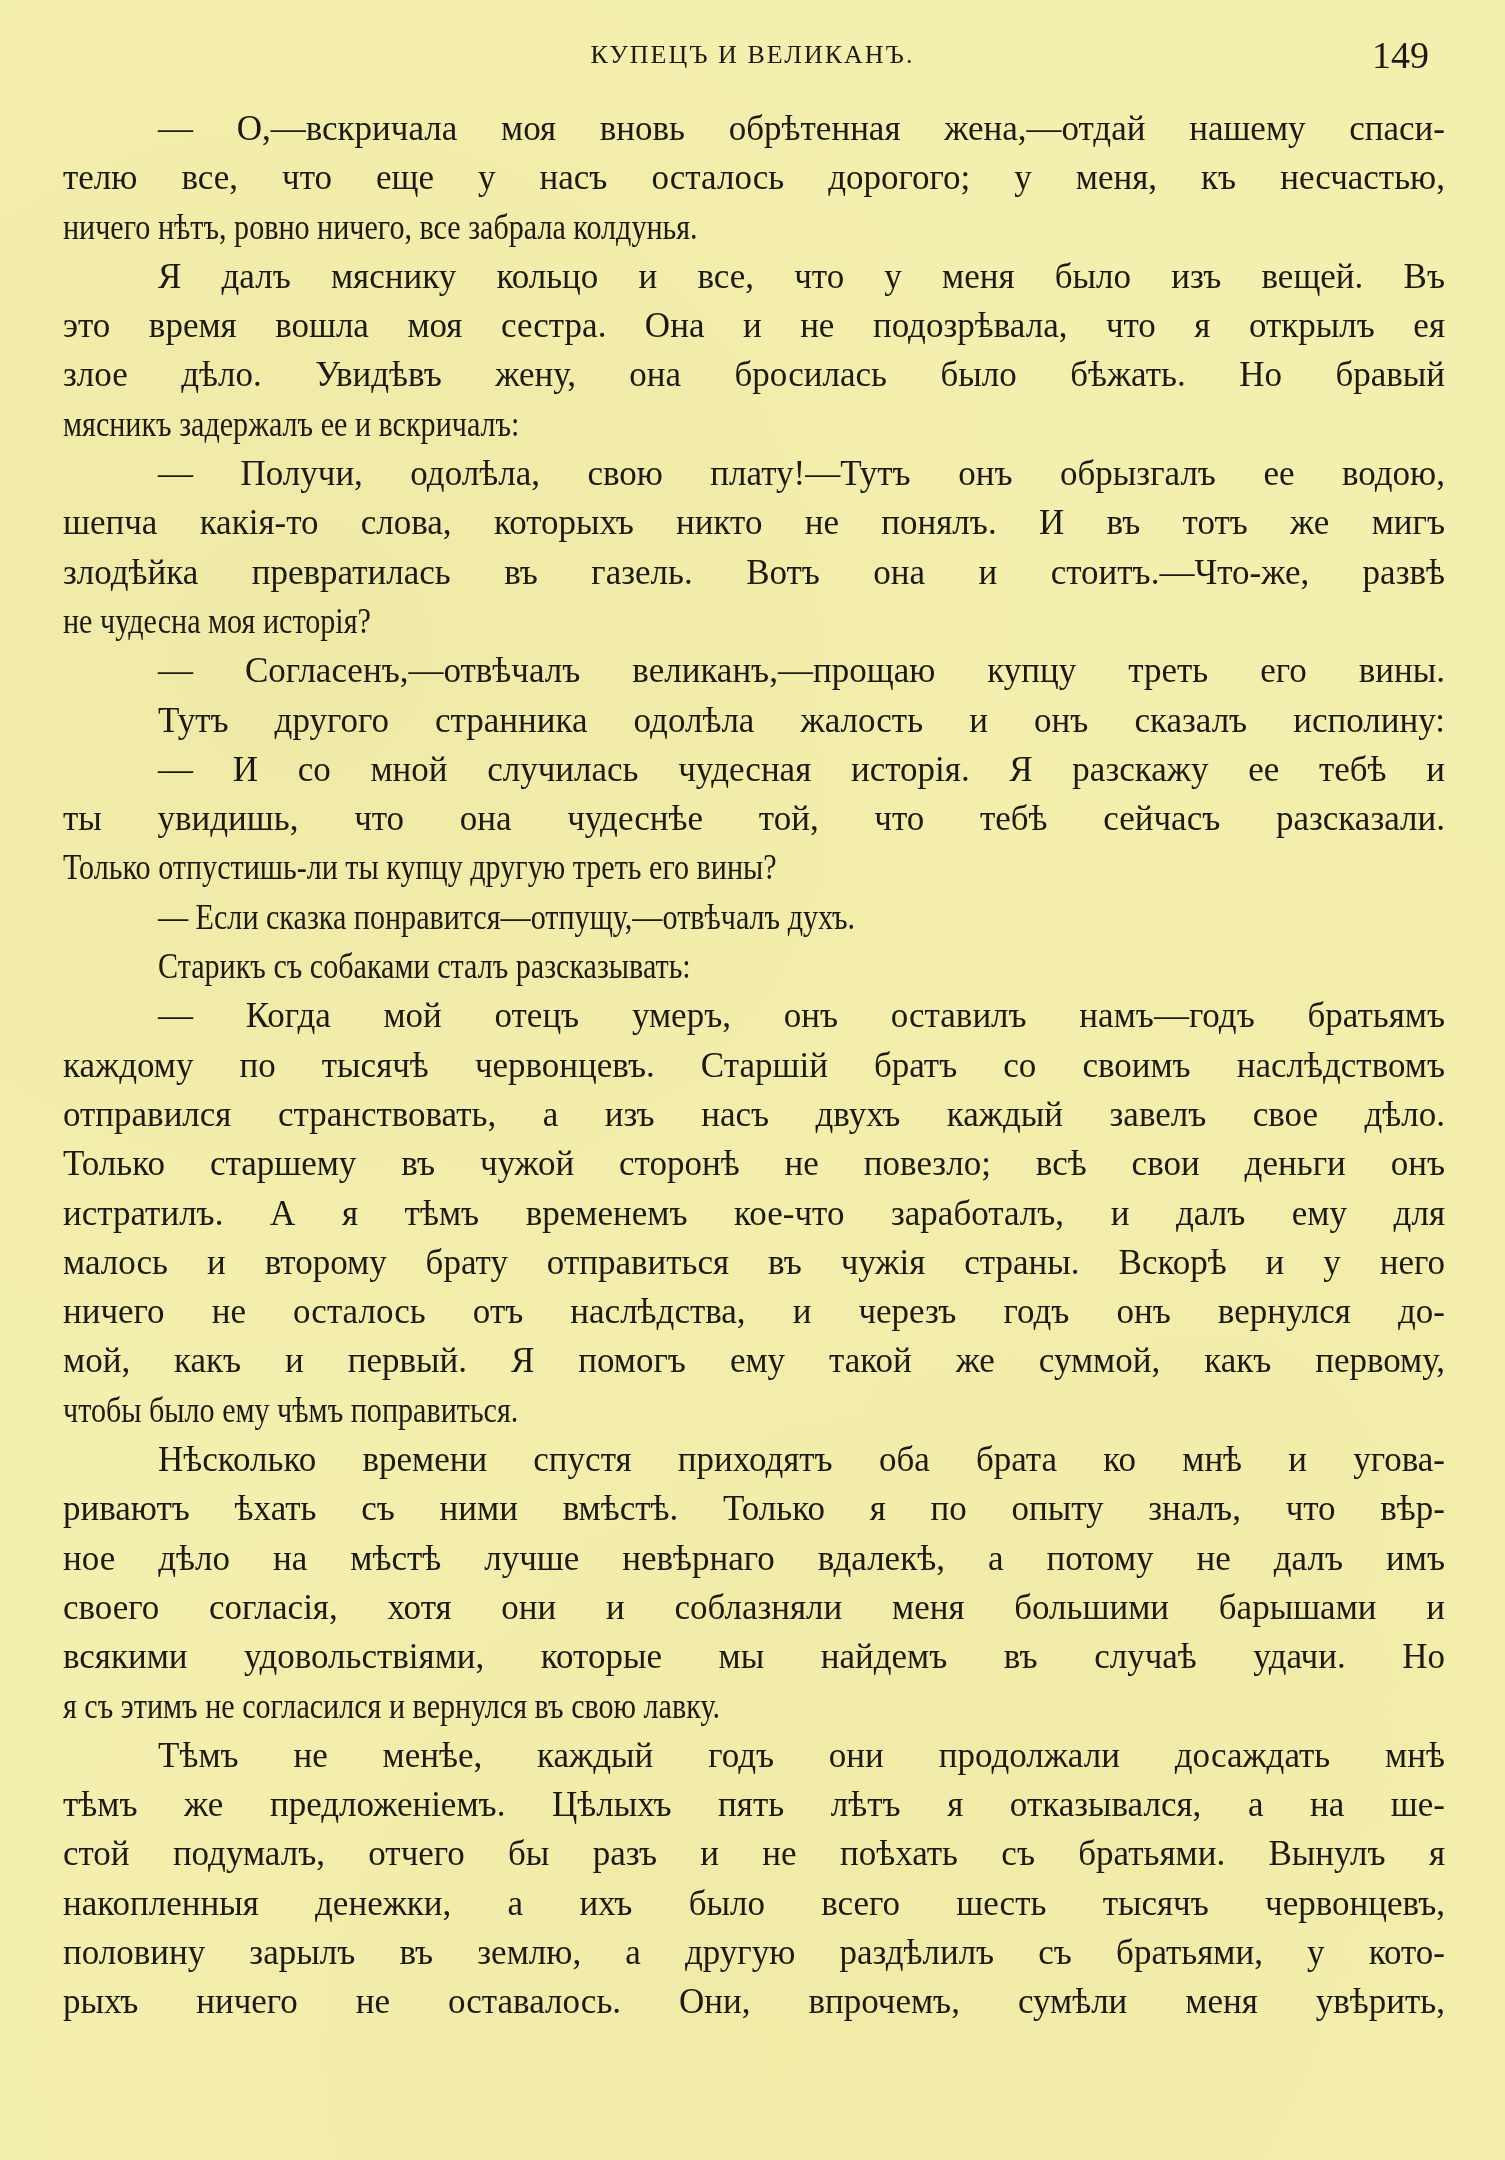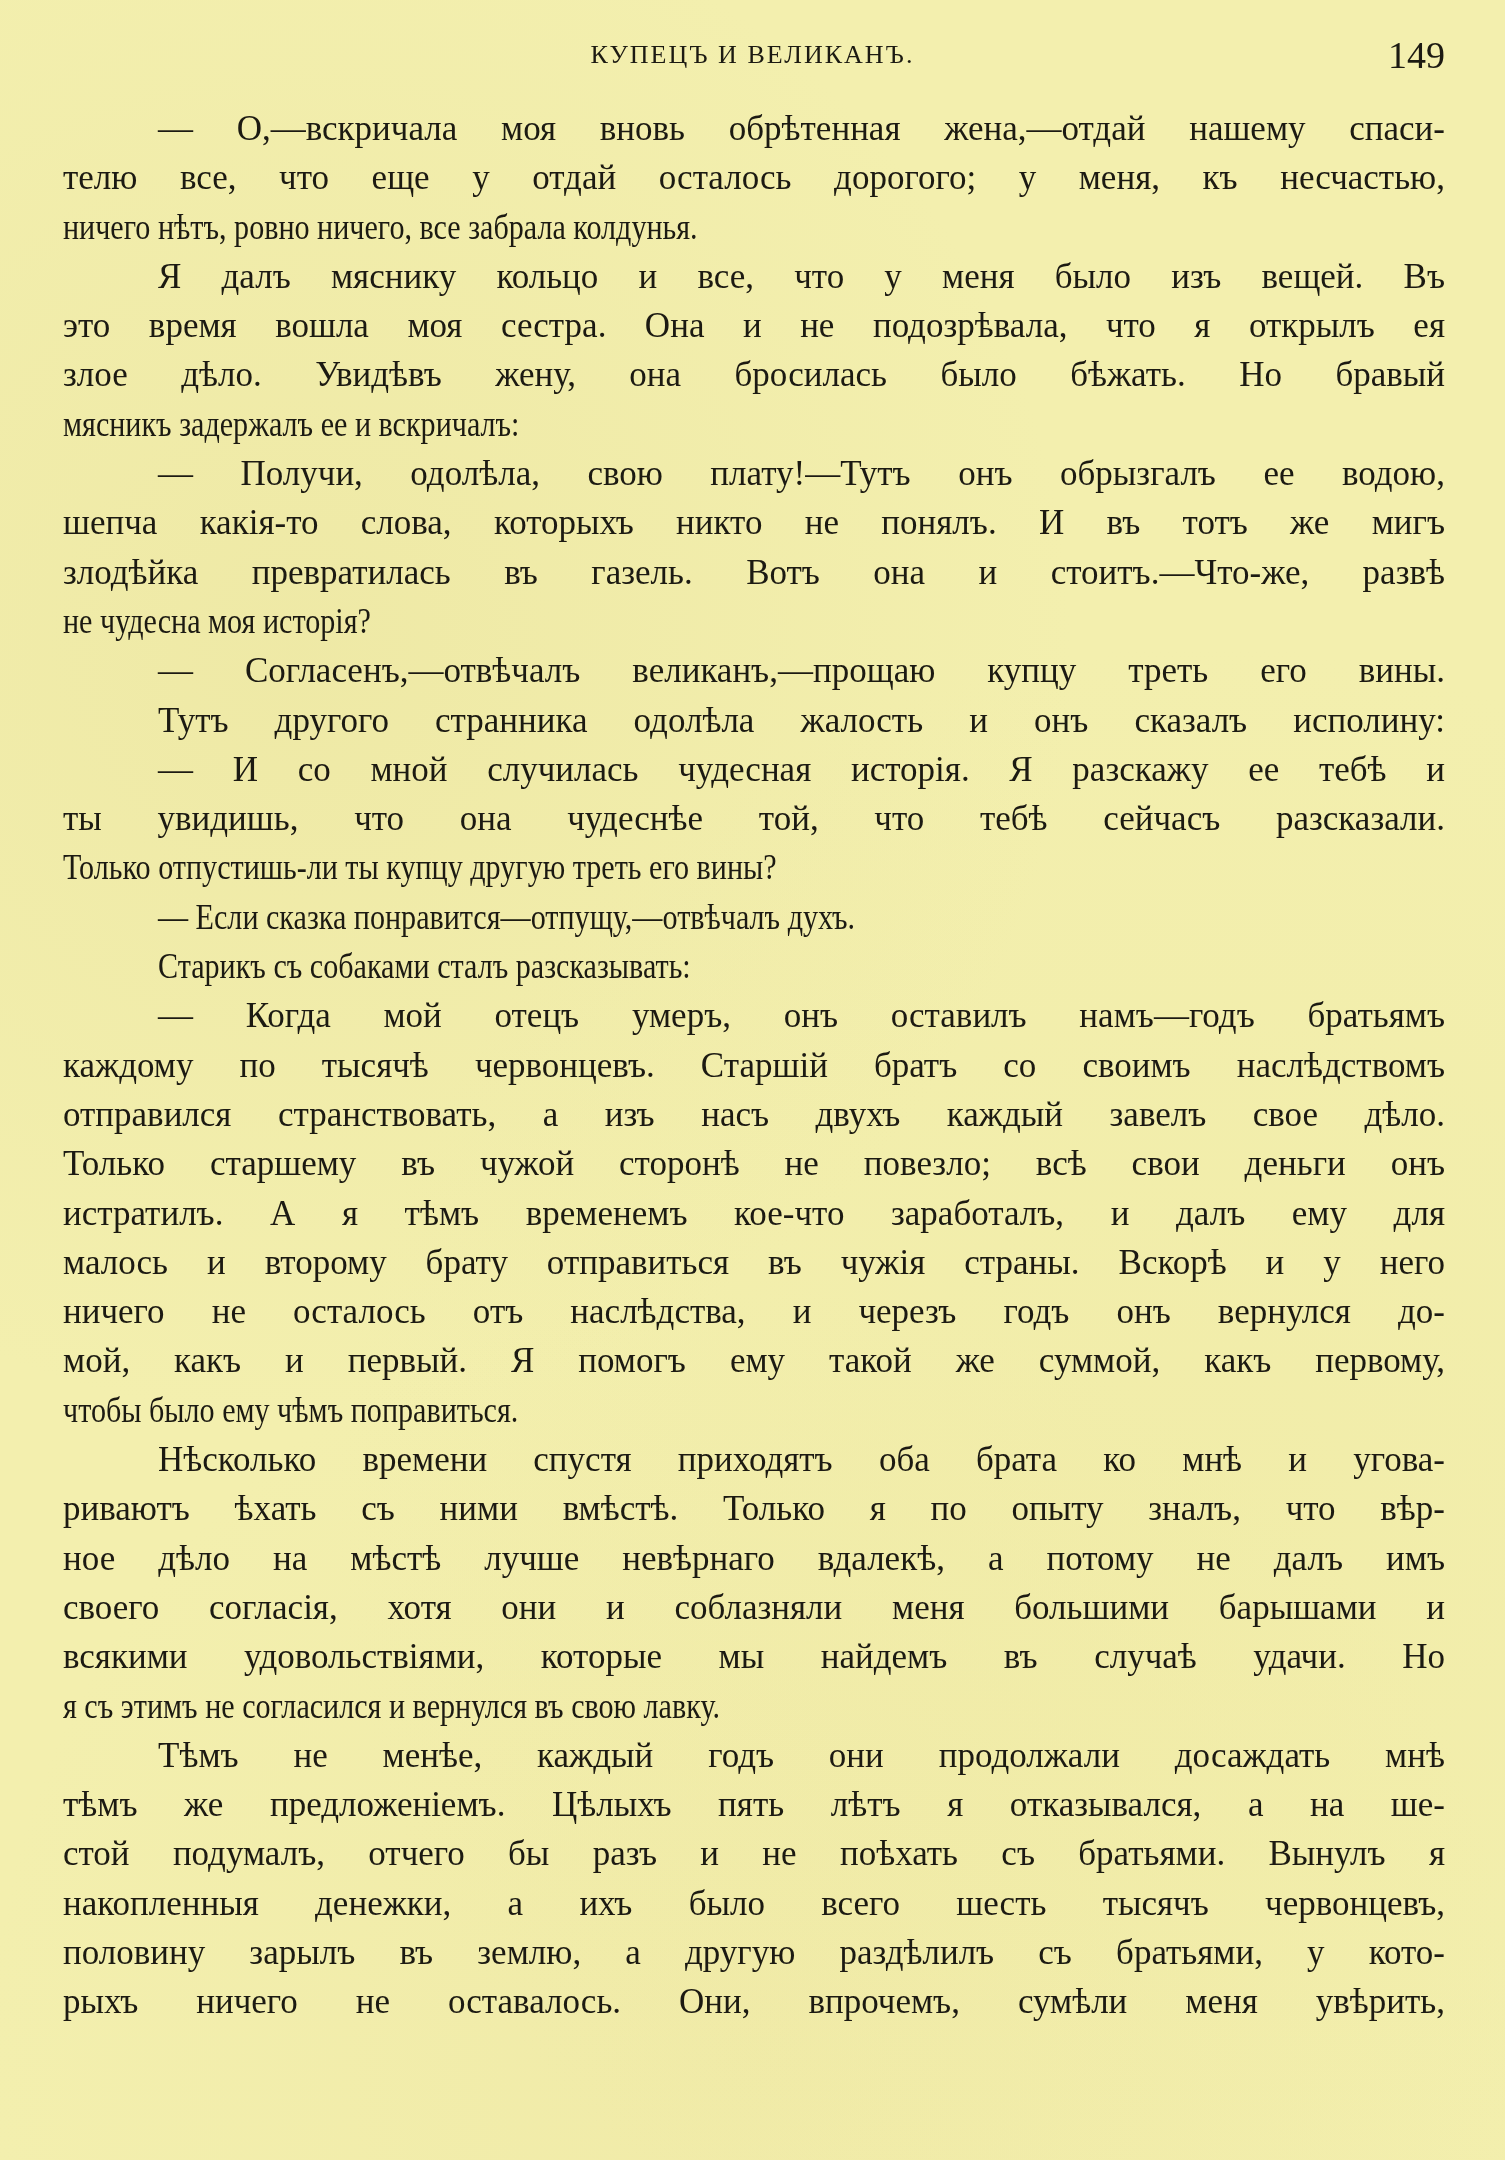--- a/index.html
+++ b/index.html
@@ -38,21 +38,21 @@
     left: 0;
     width: 1505px;
     text-align: center;
     top: 10px;
     font-size: 26px;
     letter-spacing: 2px;
     font-family: "Liberation Serif", "DejaVu Serif", serif;
   }
   .page-number {
     position: absolute;
-    right: 60px;
+    right: 76px;
     top: 3px;
     font-size: 38px;
     font-family: "Liberation Serif", "DejaVu Serif", serif;
   }
   .body-text {
     position: absolute;
     left: 63px;
     top: 104px;
     width: 1382px;
   }
@@ -77,21 +77,21 @@
 <body>
 
 <div class="page">
   <div class="running-head">
     <div class="running-title">КУПЕЦЪ И ВЕЛИКАНЪ.</div>
     <div class="page-number">149</div>
   </div>
 
   <div class="body-text" id="body-text">
       <span class="line indent" style="white-space: nowrap; display: block; width: 1382px; padding-left: 95px; box-sizing: border-box;">— О,—вскричала моя вновь обрѣтенная жена,—отдай нашему спаси-</span>
-      <span class="line" style="white-space: nowrap; display: block; width: 1382px; padding-left: 0px; box-sizing: border-box;">телю все, что еще у отдай осталось дорогого; у меня, къ несчастью,</span>
+      <span class="line" style="white-space: nowrap; display: block; width: 1382px; padding-left: 0px; box-sizing: border-box;">телю все, что еще у насъ осталось дорогого; у меня, къ несчастью,</span>
       <span class="line last" style="white-space: nowrap; display: block; width: auto; padding-left: 0px; transform: scaleX(0.86); transform-origin: left center; text-align-last: left;">ничего нѣтъ, ровно ничего, все забрала колдунья.</span>
       <span class="line indent" style="white-space: nowrap; display: block; width: 1382px; padding-left: 95px; box-sizing: border-box;">Я далъ мяснику кольцо и все, что у меня было изъ вещей. Въ</span>
       <span class="line" style="white-space: nowrap; display: block; width: 1382px; padding-left: 0px; box-sizing: border-box;">это время вошла моя сестра. Она и не подозрѣвала, что я открылъ ея</span>
       <span class="line" style="white-space: nowrap; display: block; width: 1382px; padding-left: 0px; box-sizing: border-box;">злое дѣло. Увидѣвъ жену, она бросилась было бѣжать. Но бравый</span>
       <span class="line last" style="white-space: nowrap; display: block; width: auto; padding-left: 0px; transform: scaleX(0.86); transform-origin: left center; text-align-last: left;">мясникъ задержалъ ее и вскричалъ:</span>
       <span class="line indent" style="white-space: nowrap; display: block; width: 1382px; padding-left: 95px; box-sizing: border-box;">— Получи, одолѣла, свою плату!—Тутъ онъ обрызгалъ ее водою,</span>
       <span class="line" style="white-space: nowrap; display: block; width: 1382px; padding-left: 0px; box-sizing: border-box;">шепча какія-то слова, которыхъ никто не понялъ. И въ тотъ же мигъ</span>
       <span class="line" style="white-space: nowrap; display: block; width: 1382px; padding-left: 0px; box-sizing: border-box;">злодѣйка превратилась въ газель. Вотъ она и стоитъ.—Что-же, развѣ</span>
       <span class="line last" style="white-space: nowrap; display: block; width: auto; padding-left: 0px; transform: scaleX(0.86); transform-origin: left center; text-align-last: left;">не чудесна моя исторія?</span>
       <span class="line indent" style="white-space: nowrap; display: block; width: 1382px; padding-left: 95px; box-sizing: border-box;">— Согласенъ,—отвѣчалъ великанъ,—прощаю купцу треть его вины.</span>

